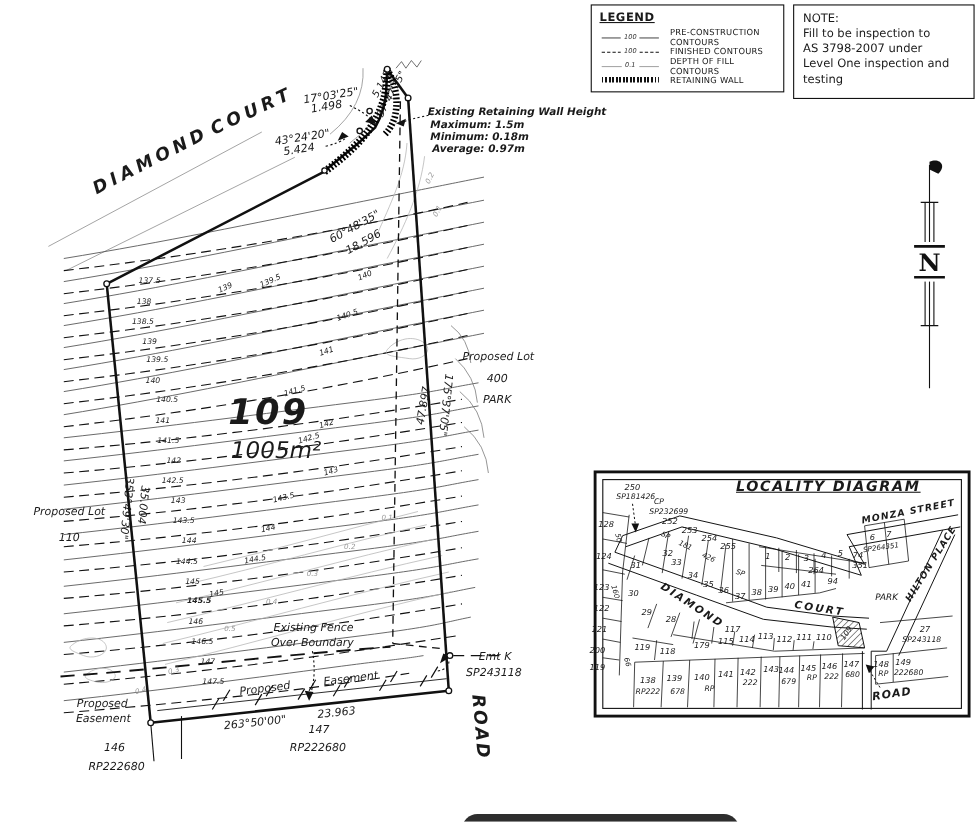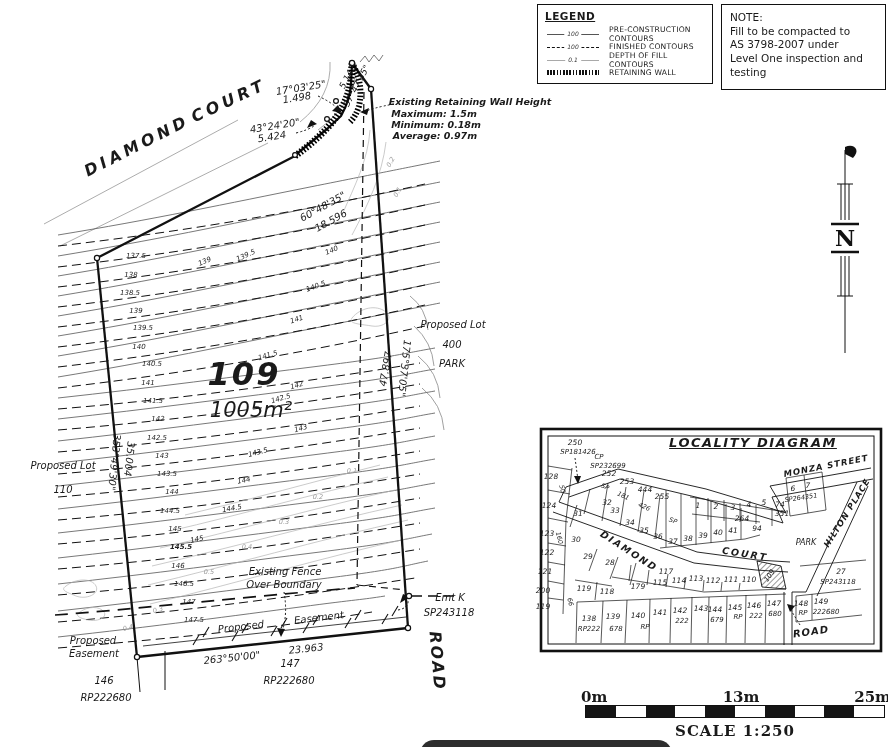--- a/index.html
+++ b/index.html
@@ -370,21 +370,21 @@
       <div class="lbl" style="left: 644px; top: 531px; font-size: 7.5px; transform: translate(-50%, -50%) rotate(0deg);">35</div>
       <div class="lbl" style="left: 658px; top: 537px; font-size: 7.5px; transform: translate(-50%, -50%) rotate(0deg);">36</div>
       <div class="lbl" style="left: 673px; top: 542px; font-size: 7.5px; transform: translate(-50%, -50%) rotate(0deg);">37</div>
       <div class="lbl" style="left: 688px; top: 539px; font-size: 7.5px; transform: translate(-50%, -50%) rotate(0deg);">38</div>
       <div class="lbl" style="left: 703px; top: 536px; font-size: 7.5px; transform: translate(-50%, -50%) rotate(0deg);">39</div>
       <div class="lbl" style="left: 718px; top: 533px; font-size: 7.5px; transform: translate(-50%, -50%) rotate(0deg);">40</div>
       <div class="lbl" style="left: 733px; top: 531px; font-size: 7.5px; transform: translate(-50%, -50%) rotate(0deg);">41</div>
       <div class="lbl" style="left: 757px; top: 529px; font-size: 7.5px; transform: translate(-50%, -50%) rotate(0deg);">94</div>
       <div class="lbl" style="left: 609px; top: 474px; font-size: 7.5px; transform: translate(-50%, -50%) rotate(0deg);">252</div>
       <div class="lbl" style="left: 627px; top: 482px; font-size: 7.5px; transform: translate(-50%, -50%) rotate(0deg);">253</div>
-      <div class="lbl" style="left: 645px; top: 490px; font-size: 7.5px; transform: translate(-50%, -50%) rotate(0deg);">444</div>
+      <div class="lbl" style="left: 645px; top: 490px; font-size: 7.5px; transform: translate(-50%, -50%) rotate(0deg);">254</div>
       <div class="lbl" style="left: 662px; top: 497px; font-size: 7.5px; transform: translate(-50%, -50%) rotate(0deg);">255</div>
       <div class="lbl" style="left: 605px; top: 487px; font-size: 6.5px; transform: translate(-50%, -50%) rotate(25deg);">SP</div>
       <div class="lbl" style="left: 623px; top: 496px; font-size: 6.5px; transform: translate(-50%, -50%) rotate(25deg);">181</div>
       <div class="lbl" style="left: 644px; top: 507px; font-size: 6.5px; transform: translate(-50%, -50%) rotate(25deg);">426</div>
       <div class="lbl" style="left: 673px; top: 521px; font-size: 6.5px; transform: translate(-50%, -50%) rotate(20deg);">SP</div>
       <div class="lbl" style="left: 698px; top: 506px; font-size: 7.5px; transform: translate(-50%, -50%) rotate(0deg);">1</div>
       <div class="lbl" style="left: 716px; top: 507px; font-size: 7.5px; transform: translate(-50%, -50%) rotate(0deg);">2</div>
       <div class="lbl" style="left: 733px; top: 508px; font-size: 7.5px; transform: translate(-50%, -50%) rotate(0deg);">3</div>
       <div class="lbl" style="left: 749px; top: 505px; font-size: 7.5px; transform: translate(-50%, -50%) rotate(0deg);">4</div>
       <div class="lbl" style="left: 764px; top: 503px; font-size: 7.5px; transform: translate(-50%, -50%) rotate(0deg);">5</div>
@@ -457,44 +457,24 @@
   <div class="legend-row">
     <span class="sym">
           <span class="wall"></span>
         </span>
     <span class="legend-label">RETAINING WALL</span>
   </div>
 </div>
 
 <div class="note-box">
   <div>NOTE:</div>
-  <div>Fill to be compacted to</div>
+  <div>Fill to be inspection to</div>
   <div>AS 3798-2007 under</div>
   <div>Level One inspection and</div>
   <div>testing</div>
 </div>
 
 <div class="loc-title">LOCALITY DIAGRAM</div>
 
-<div class="scalebar">
-  <div class="sb-labels">
-    <span class="sb-0">0m</span>
-    <span class="sb-13">13m</span>
-    <span class="sb-25">25m</span>
-  </div>
-  <div class="sb-bar">
-    <span class="seg"></span>
-        <span class="seg"></span>
-        <span class="seg"></span>
-        <span class="seg"></span>
-        <span class="seg"></span>
-    <span class="seg"></span>
-        <span class="seg"></span>
-        <span class="seg"></span>
-        <span class="seg"></span>
-        <span class="seg"></span>
-  </div>
-  <div class="sb-caption">SCALE  1:250</div>
+
+<div class="blob"></div>
+
 </div>
 
-<div class="blob"></div>
-
-</div>
-
 </body></html>

